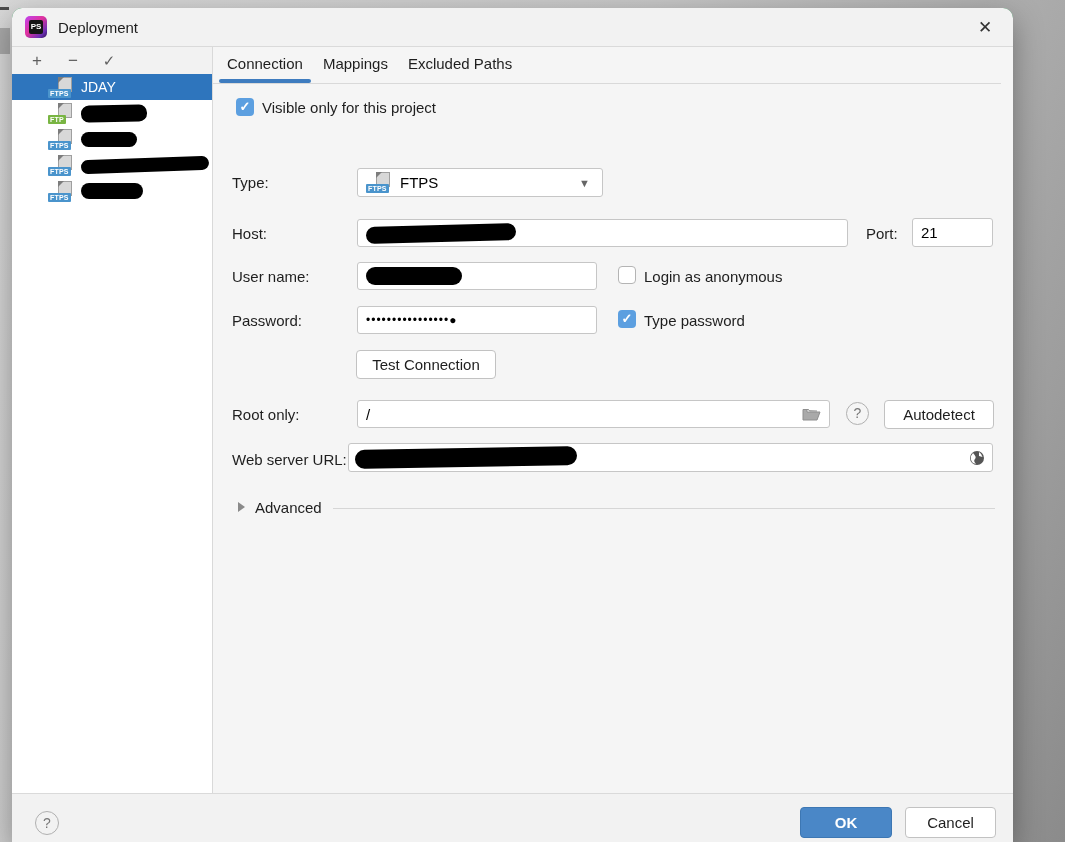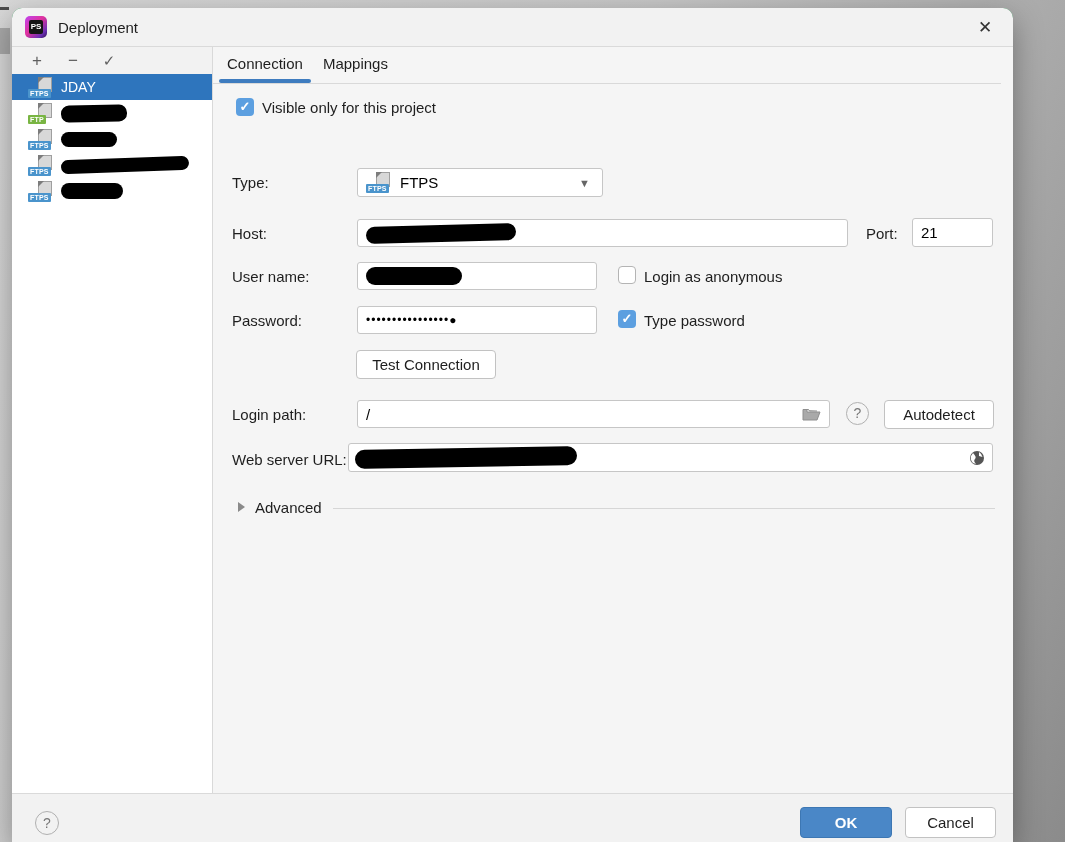--- a/index.html
+++ b/index.html
@@ -28,21 +28,21 @@
   .close-x { position:absolute; right:16px; top:8px; width:24px; height:24px;
     font-size:17px; color:#333; text-align:center; line-height:24px; cursor:pointer; }
 
   
   .sidebar { position:absolute; left:0; top:39px; width:201px; bottom:49px;
     background:#f2f2f2; border-right:1px solid #d9d9d9; }
   .side-toolbar { height:27px; display:flex; align-items:center; gap:18px; padding-left:16px; }
   .tb-icon { color:#5f5f5f; font-size:17px; line-height:20px; width:18px; text-align:center; cursor:pointer; }
   .tb-icon.check { font-size:15px; }
   .server-list { position:absolute; left:0; top:27px; right:0; bottom:0; background:#fff; }
-  .server-row { height:26px; display:flex; align-items:center; padding-left:16px; position:relative; cursor:pointer; }
+  .server-row { height:26px; display:flex; align-items:center; padding-left:36px; position:relative; cursor:pointer; }
   .server-row.selected { background:#2e75bd; }
   .server-row.selected .srv-label { color:#fff; }
   .srv-label { font-size:14px; color:#1e1e1e; margin-left:6px; }
 
   
   .ficon { position:relative; width:27px; height:21px; flex:0 0 27px; }
   .ficon .page { position:absolute; right:3px; top:0; width:14px; height:15px;
     background:#d8d8d8; border:1px solid #9f9f9f; }
   .ficon .page::before { content:""; position:absolute; left:-1px; top:-1px;
     border-style:solid; border-width:6px 6px 0 0; border-color:#7c7c7c transparent transparent transparent; }
@@ -171,20 +171,23 @@
   <div class="main">
 
     <div class="tabsbar">
       <div class="tab active">
         <span>Connection</span>
         <span class="underline"></span>
       </div>
       <div class="tab">
         <span>Mappings</span>
       </div>
+      <div class="tab">
+        <span>Excluded Paths</span>
+      </div>
     </div>
 
     <div class="content">
 
       <div class="cb checked" style="left:23px; top:14px;">✓</div>
       <div class="flabel" style="left:49px; top:15px;">Visible only for this project</div>
 
       <div class="flabel" style="left:19px; top:90px;">Type:</div>
       <div class="field" style="left:144px; top:84px; width:246px; height:29px;">
         <span class="ficon" style="margin-right:7px;">
@@ -213,21 +216,21 @@
 
       <div class="flabel" style="left:19px; top:228px;">Password:</div>
       <div class="field" style="left:144px; top:222px; width:240px; height:28px; font-size:12px; letter-spacing:1px;">
         <span>••••••••••••••••●</span>
       </div>
       <div class="cb checked" style="left:405px; top:226px;">✓</div>
       <div class="flabel" style="left:431px; top:228px;">Type password</div>
 
       <div class="btn" style="left:143px; top:266px; width:140px; height:29px;">Test Connection</div>
 
-      <div class="flabel" style="left:19px; top:322px;">Login path:</div>
+      <div class="flabel" style="left:19px; top:322px;">Root only:</div>
       <div class="field" style="left:144px; top:316px; width:473px; height:28px;">
         <span>/</span>
         <span style="position:absolute; right:8px; top:6px;">
           <svg width="19" height="14" viewBox="0 0 19 14">
             <path d="M1 2.5 L1 13 L15 13 L18 5 L5 5 L5 2.5 Z M1 2.5 L6.5 2.5 L7.5 4 L15 4" fill="#a9a9a9" stroke="#8e8e8e" stroke-width="1"></path>
           </svg>
         </span>
       </div>
       <div class="help-circle" style="left:633px; top:318px;">?</div>
       <div class="btn" style="left:671px; top:316px; width:110px; height:29px;">Autodetect</div>

